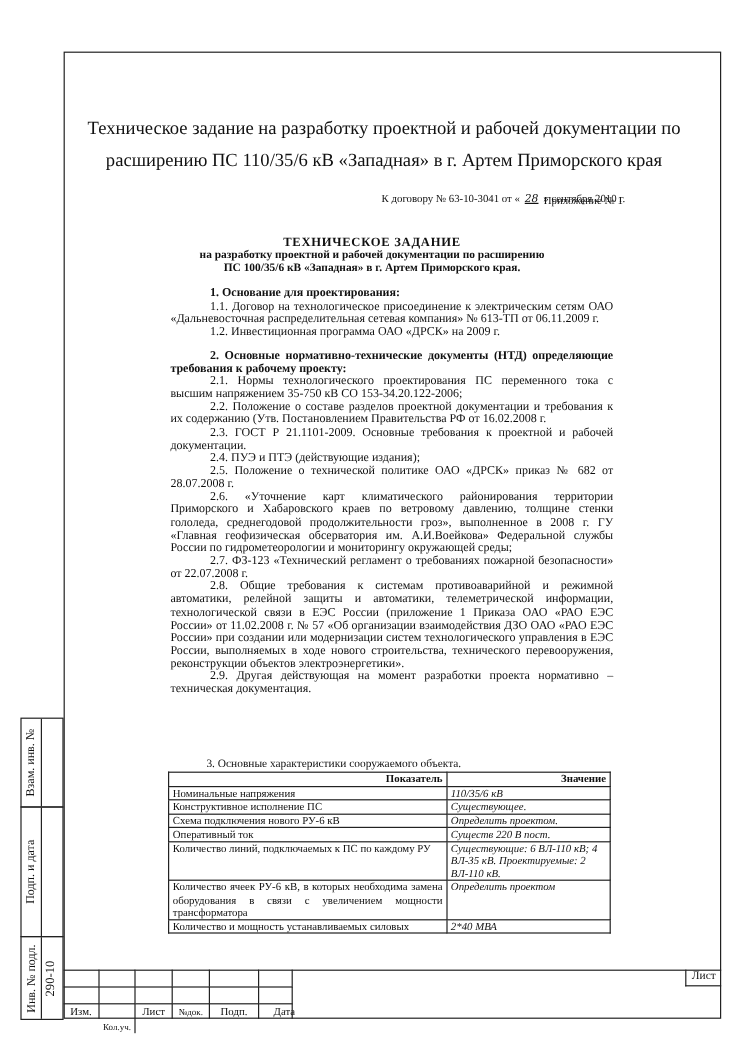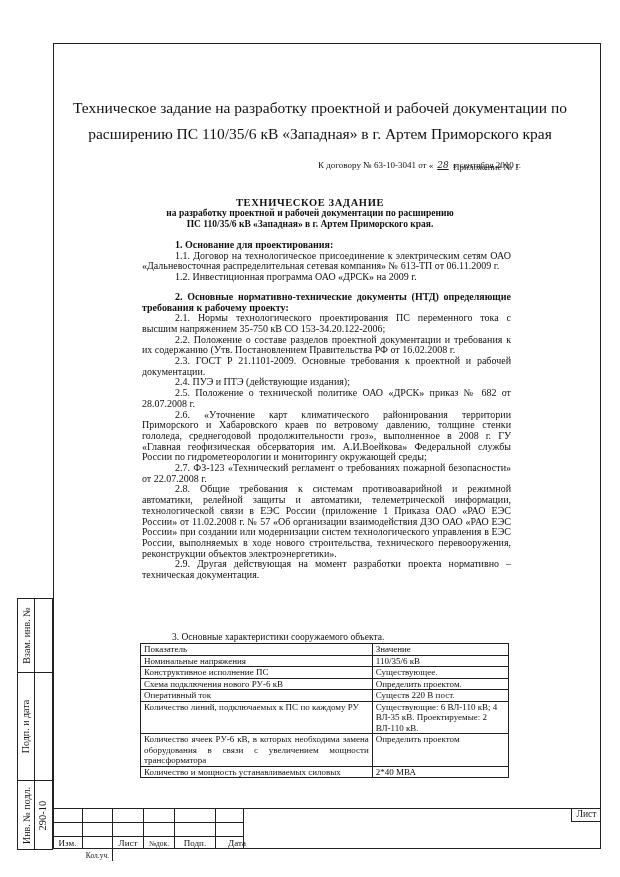--- a/index.html
+++ b/index.html
@@ -16,23 +16,23 @@
              font-size: 9.5px; line-height: 11px; }
   .tz-head .big { font-size: 10.5px; letter-spacing: 0.6px; }
   .body { position: absolute; left: 142px; top: 240px; width: 369px; font-size: 10px; line-height: 10.7px; text-align: justify; }
   .body p { margin: 0; text-indent: 33px; }
   .body .sec { font-weight: bold; text-indent: 33px; }
   .body .gap { height: 9px; }
   .tbl-title { position: absolute; left: 172px; top: 632px; font-weight: normal; font-size: 9.5px; }
   table.spec { position: absolute; left: 140px; top: 643px; width: 369px; border-collapse: collapse;
                font-size: 9px; line-height: 10.5px; }
   table.spec td, table.spec th { border: 1px solid #222; padding: 0 3px; vertical-align: top; }
-  table.spec th { font-weight: normal; text-align: left; }
+  table.spec th { font-weight: bold; text-align: right; }
   table.spec td.c1 { width: 229px; text-align: justify; }
-  table.spec td.c2 { width: 131px; }
+  table.spec td.c2 { width: 131px; font-style: italic; }
   
   .side { position: absolute; left: 17px; width: 36px; border: 1.3px solid #222; box-sizing: border-box; }
   .side .lbl { position: absolute; left: 0; top: 0; bottom: 0; width: 16px; border-right: 1.3px solid #222;
                display: flex; align-items: center; justify-content: center; }
   .side .lbl span { transform: rotate(-90deg); white-space: nowrap; font-size: 10px; display: block; }
   .side .val { position: absolute; left: 16px; right: 0; top: 0; bottom: 0; display: flex; align-items: center; justify-content: center; }
   .side .val span { transform: rotate(-90deg); white-space: nowrap; font-size: 10.5px; display: block; }
   
   .tb { position: absolute; left: 53px; top: 808px; width: 548px; height: 41px; }
   .tb .cell { position: absolute; border-right: 1.3px solid #222; border-top: 1.3px solid #222; box-sizing: border-box; }
@@ -51,21 +51,21 @@
 </div>
 
 <div class="appendix">Приложение № 1</div>
 <div class="contract">
   <span>К договору № 63-10-3041 от «</span><span class="sig">28</span><span>» сентября 2010 г.</span>
 </div>
 
 <div class="tz-head">
   <div class="big">ТЕХНИЧЕСКОЕ ЗАДАНИЕ</div>
   <div>на разработку проектной и рабочей документации по расширению</div>
-  <div>ПС 110/35/6 кВ «Западная» в г. Артем Приморского края.</div>
+  <div>ПС 100/35/6 кВ «Западная» в г. Артем Приморского края.</div>
 </div>
 
 <div class="body">
   <p class="sec">1. Основание для проектирования:</p>
   <p>1.1. Договор на технологическое присоединение к электрическим сетям ОАО «Дальневосточная распределительная сетевая компания» № 613-ТП от 06.11.2009 г.</p>
   <p>1.2. Инвестиционная программа ОАО «ДРСК» на 2009 г.</p>
   <div class="gap"></div>
   <p class="sec">2. Основные нормативно-технические документы (НТД) определяющие требования к рабочему проекту:</p>
   <p>2.1. Нормы технологического проектирования ПС переменного тока с высшим напряжением 35-750 кВ СО 153-34.20.122-2006;</p>
   <p>2.2. Положение о составе разделов проектной документации и требования к их содержанию (Утв. Постановлением Правительства РФ от 16.02.2008 г.</p>

